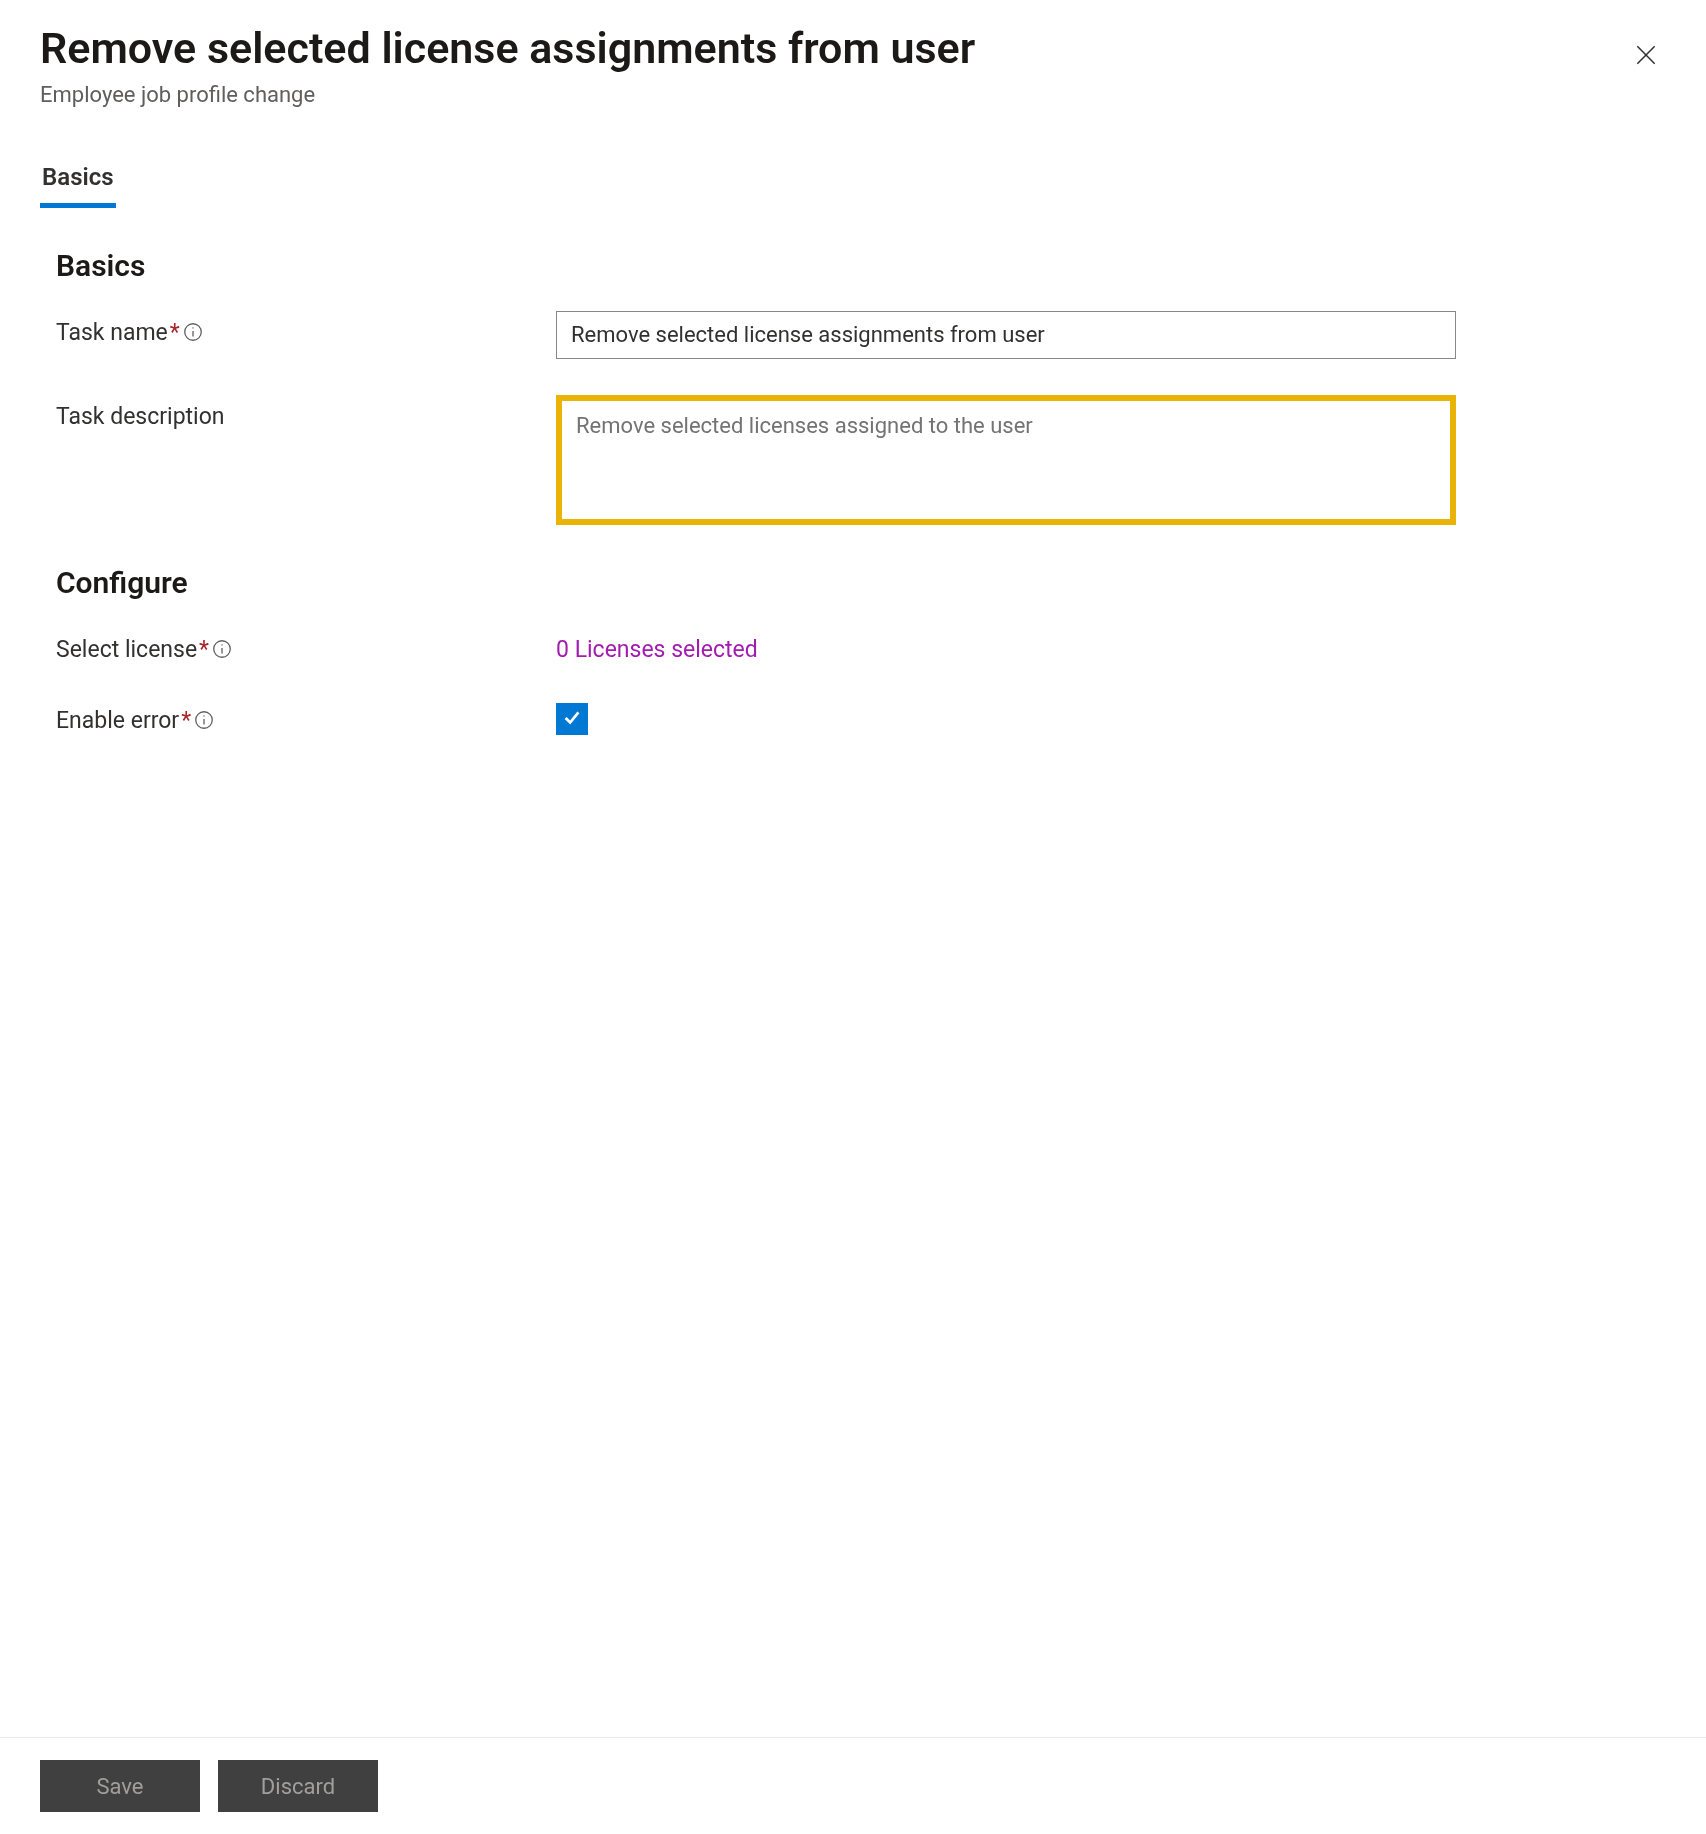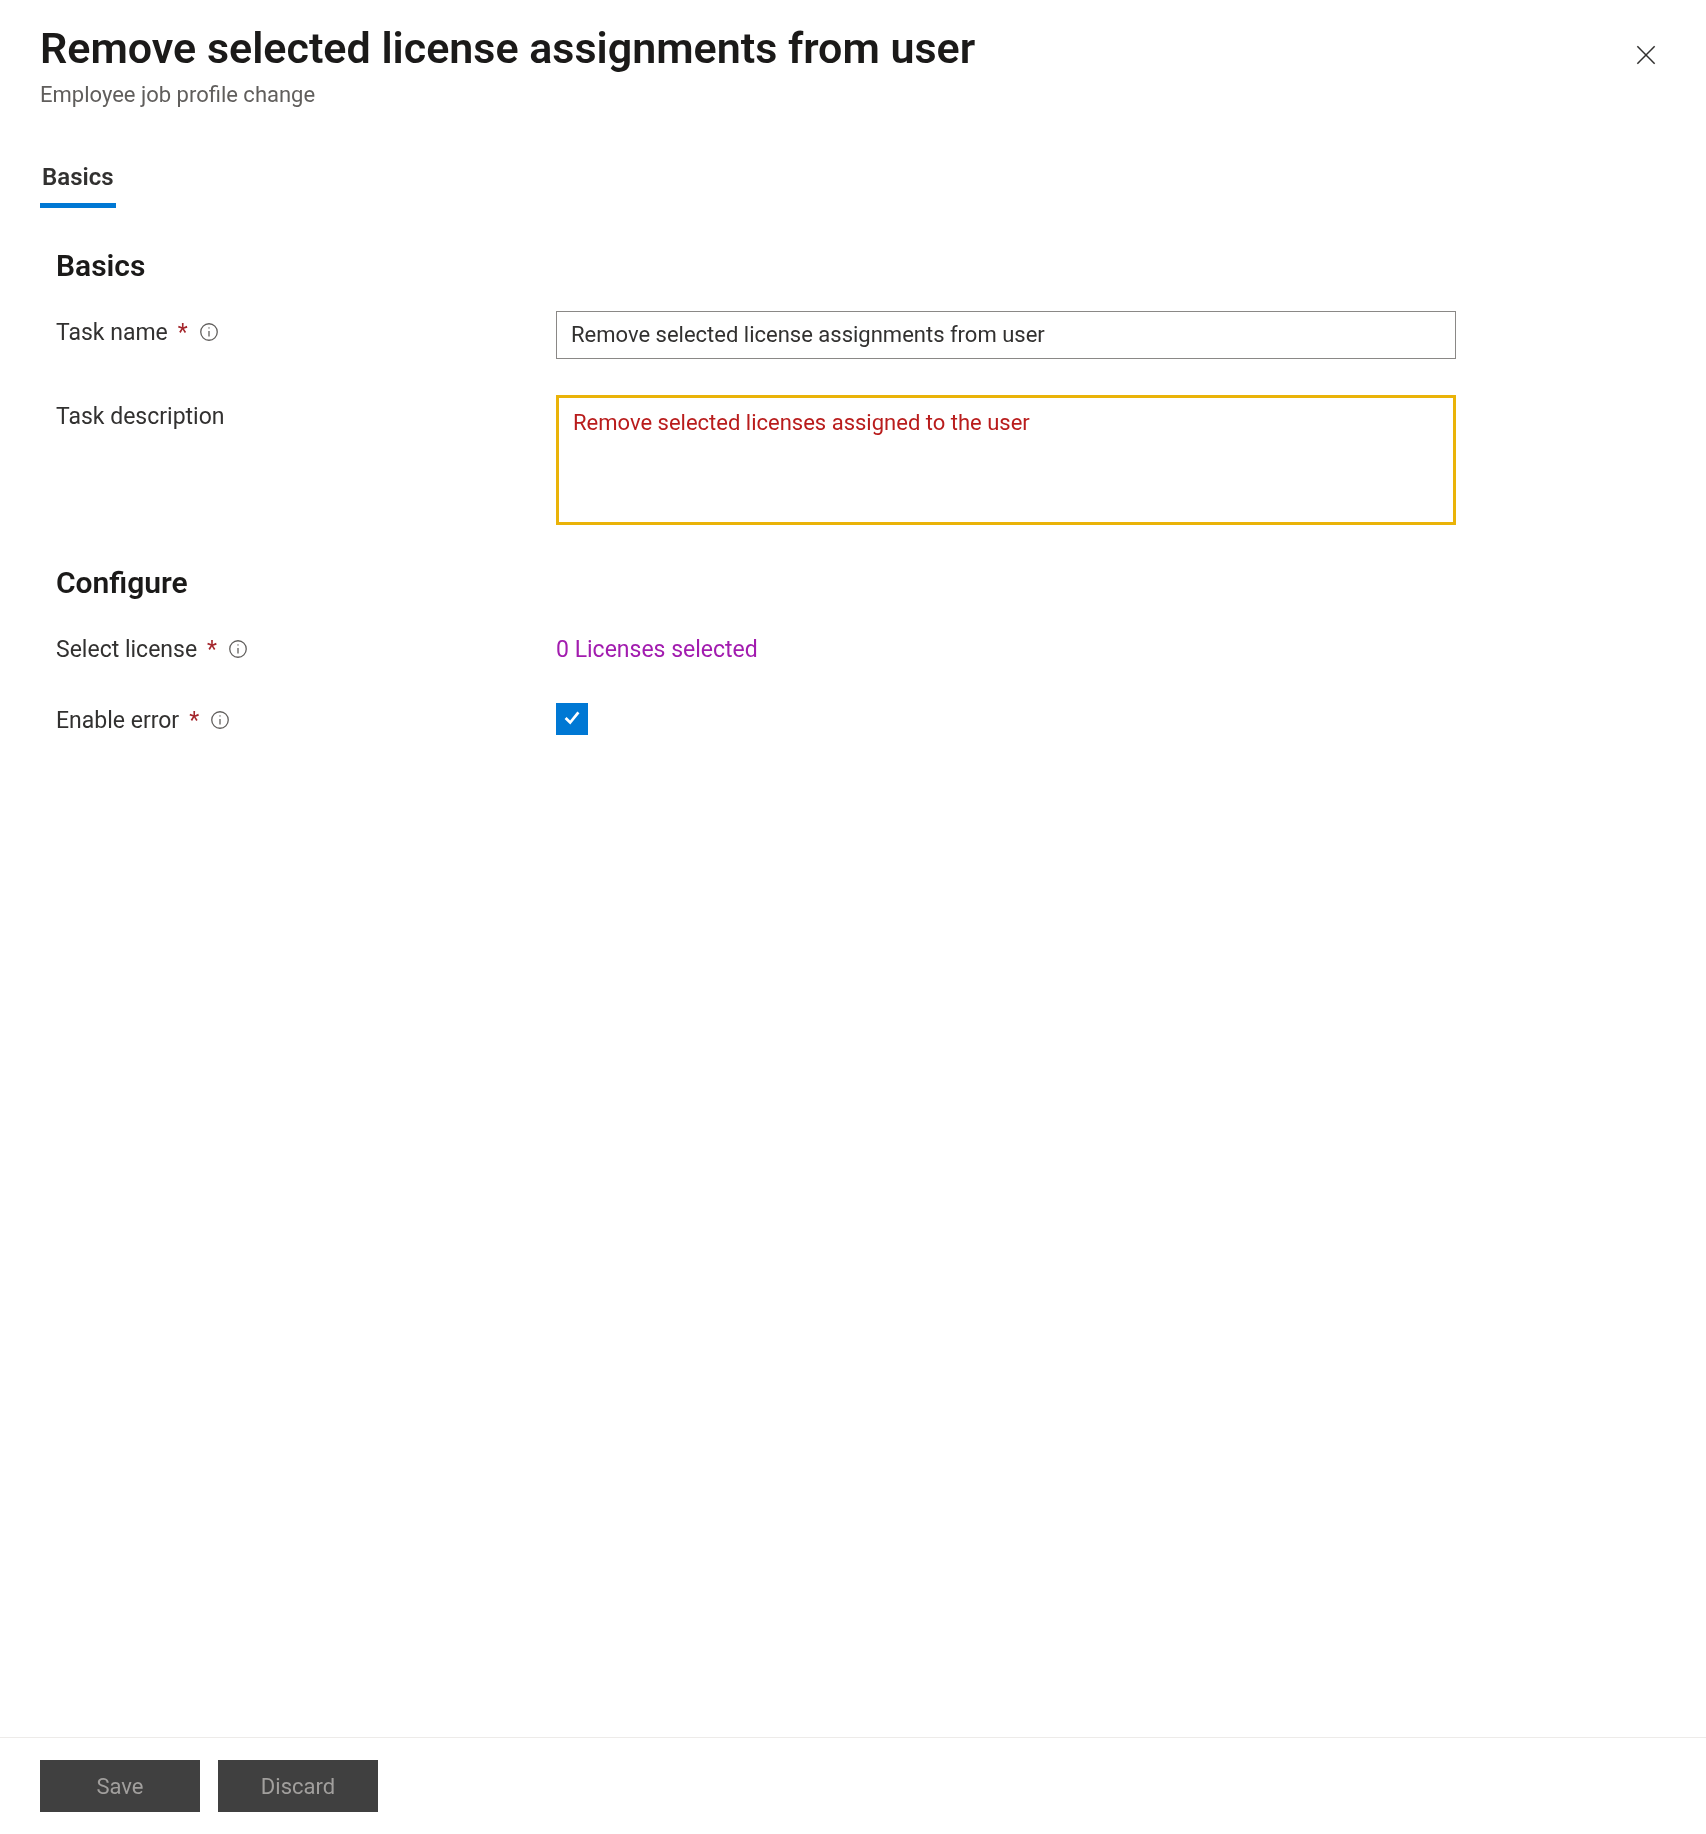--- a/index.html
+++ b/index.html
@@ -74,21 +74,21 @@
     display: flex;
     align-items: flex-start;
     margin-bottom: 36px;
   }
   .field-label {
     width: 500px;
     font-size: 23px;
     color: #323130;
     display: flex;
     align-items: center;
-    gap: 10px;
+    gap: 2px;
     padding-top: 8px;
   }
   .req { color: #a4262c; }
   .info-icon {
     width: 22px;
     height: 22px;
     display: inline-flex;
     align-items: center;
     justify-content: center;
     cursor: default;
@@ -102,25 +102,25 @@
     padding: 0 14px;
     font-size: 22px;
     font-family: inherit;
     color: #323130;
     background: #ffffff;
     outline: none;
   }
   .text-area {
     width: 100%;
     height: 130px;
-    border: 3px solid #eab308;
+    border: 6px solid #eab308;
     padding: 12px 14px;
     font-size: 22px;
     font-family: inherit;
-    color: #b91c1c;
+    color: #737373;
     background: #ffffff;
     outline: none;
     resize: none;
   }
   .configure-gap { margin-top: 4px; }
   .link-value {
     font-size: 23px;
     color: #a21caf;
     cursor: pointer;
     padding-top: 8px;

